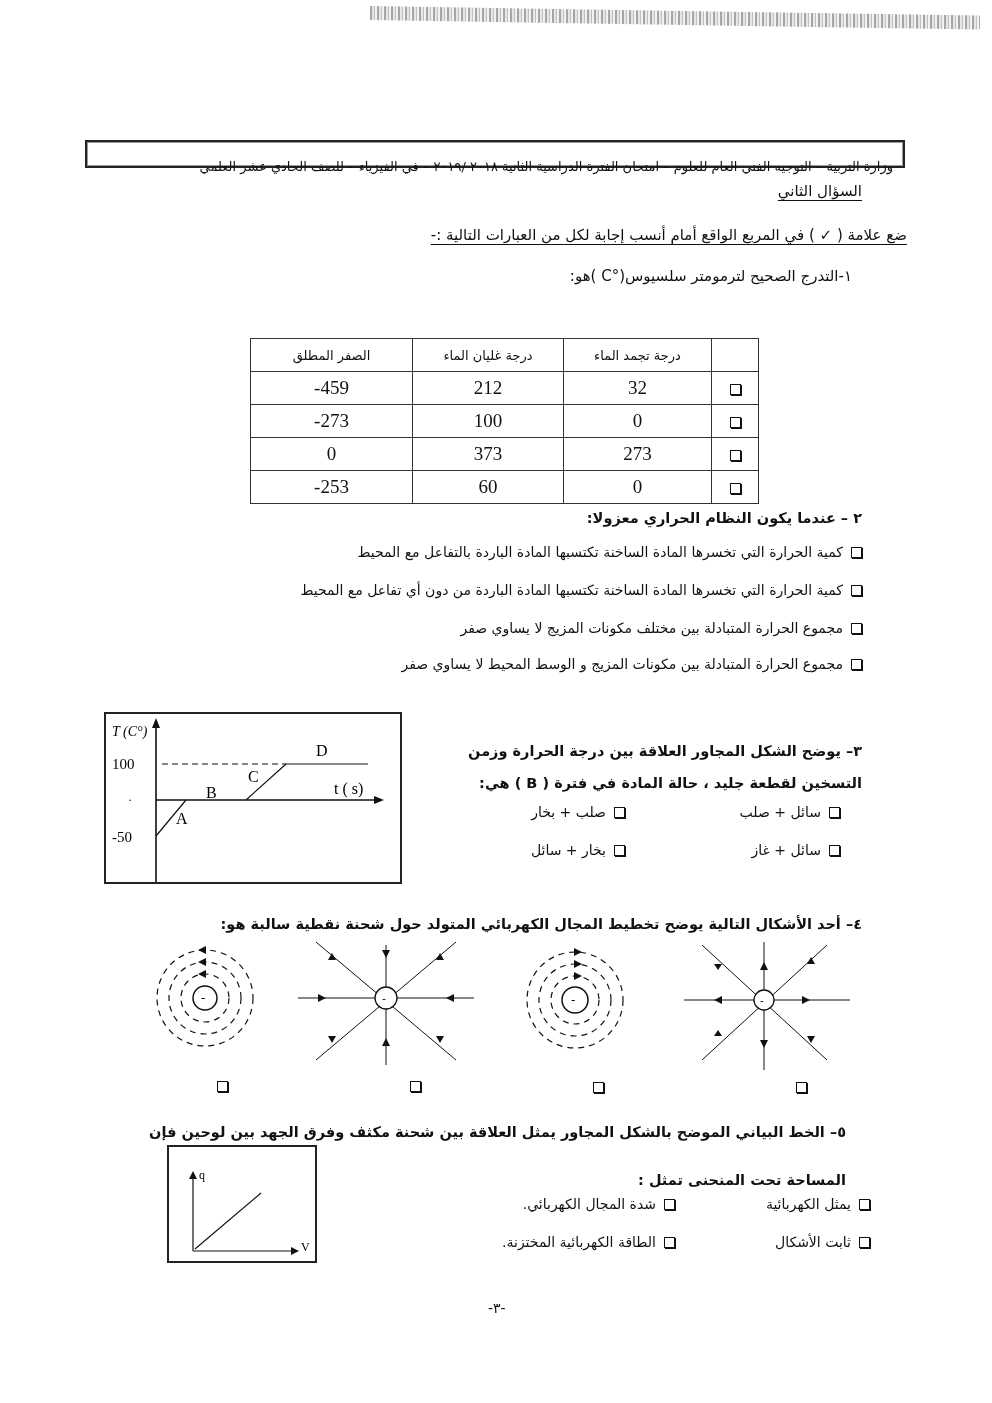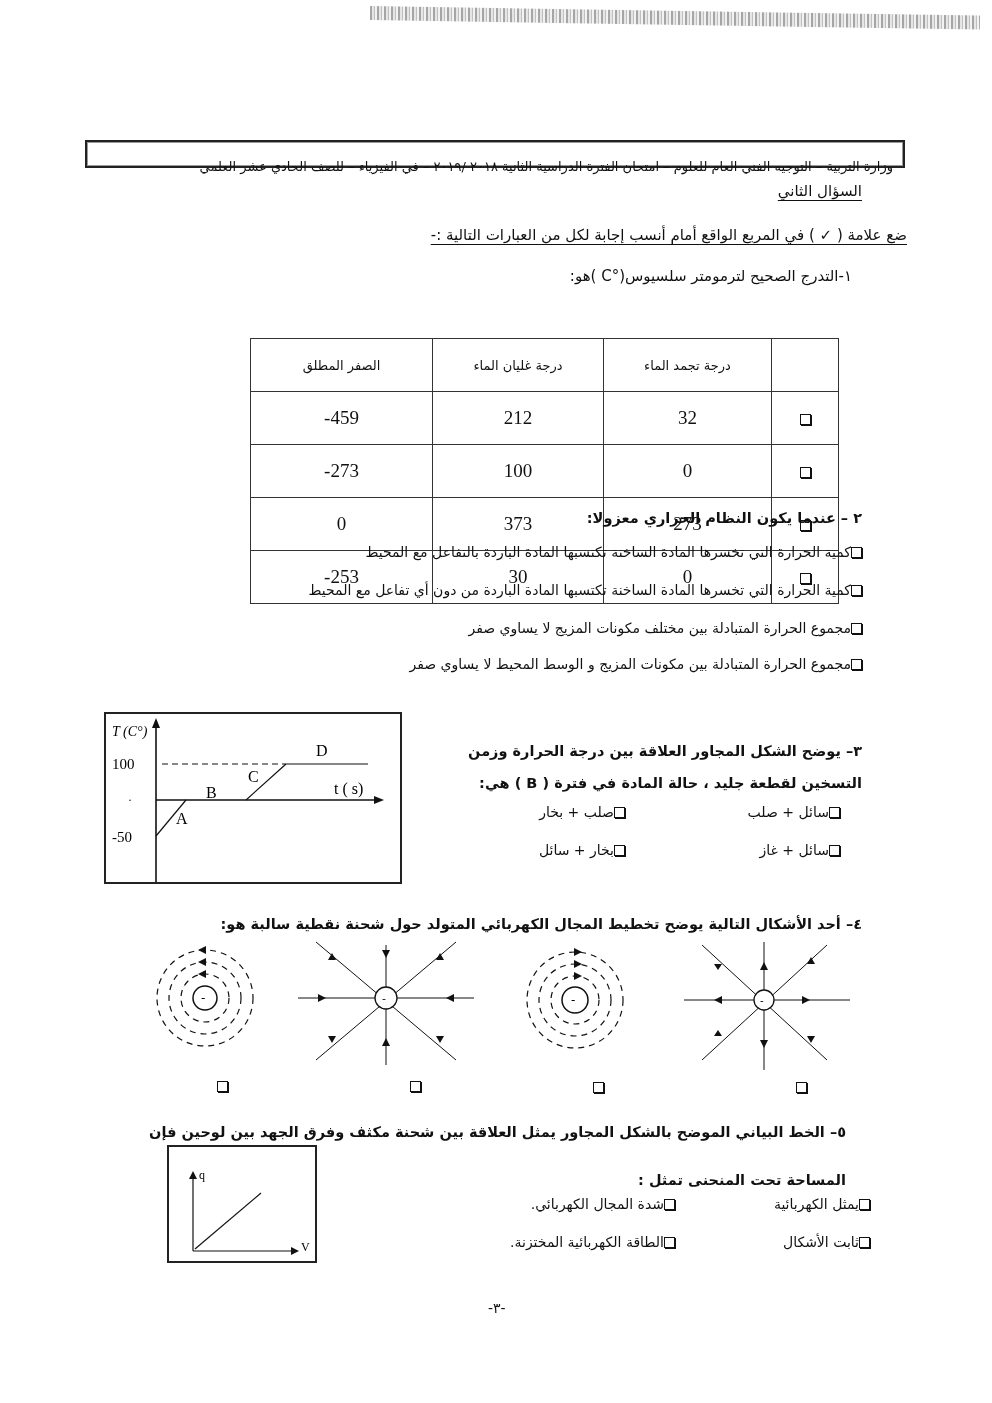--- a/index.html
+++ b/index.html
@@ -9,26 +9,26 @@
   .rtl { direction:rtl; text-align:right; }
   .scan-streak { position:absolute; left:370px; top:6px; width:610px; height:14px;
     background:repeating-linear-gradient(90deg,#888 0 2px,#ddd 2px 4px,#aaa 4px 5px,#eee 5px 7px);
     transform:rotate(0.9deg); transform-origin:left center; opacity:0.75; }
   .header-box { left:85px; top:140px; width:820px; height:26px; border:2px solid #222;
     box-shadow:0 0 0 1px #999 inset; font-size:13px; line-height:26px; padding:12px 10px; box-sizing:border-box; }
   .section-title { right:130px; top:182px; font-size:15px; text-decoration:underline; text-underline-offset:4px; }
   .instruction { right:85px; top:226px; font-size:15px; text-decoration:underline; text-underline-offset:4px; }
   .q1-stem { right:140px; top:267px; font-size:15px; }
   table.scale { position:absolute; left:250px; top:338px; border-collapse:collapse; font-family:"Liberation Serif", serif; }
-  table.scale td { border:1px solid #333; height:26px; text-align:center; font-size:19px; padding:13px; }
+  table.scale td { border:1px solid #333; height:26px; text-align:center; font-size:19px; padding:3px; }
   table.scale td.h { font-family:"DejaVu Sans", sans-serif; font-size:13px; height:26px; direction:rtl; }
   .cb { display:inline-block; width:11px; height:11px; border:1.6px solid #111;
         box-shadow:1px 1px 0 #111; vertical-align:middle; box-sizing:border-box; }
   .q2-stem { right:130px; top:510px; font-size:14.5px; font-weight:bold; }
-  .opt { font-size:14px; display:flex; align-items:center; flex-direction:row; }
+  .opt { font-size:14px; display:flex; align-items:center; gap:8px; flex-direction:row; }
   .opt .cb { flex:none; }
   .q3-graph { left:104px; top:712px; width:298px; height:172px; border:2px solid #222; box-sizing:border-box; }
   .q3-stem { right:130px; top:735px; width:440px; font-size:14.5px; font-weight:bold; line-height:32px; }
   .q4-stem { right:130px; top:916px; font-size:14.5px; font-weight:bold; }
   .q5-stem { right:146px; top:1108px; width:720px; font-size:14.5px; font-weight:bold; line-height:48px; }
   .q5-graph { left:167px; top:1145px; width:150px; height:118px; border:2px solid #222; box-sizing:border-box; }
   .page-num { left:488px; top:1300px; font-size:14px; }
   .field-fig { position:absolute; }
 </style>
 </head>
@@ -66,21 +66,21 @@
     <td><span class="cb"></span></td>
   </tr>
   <tr>
     <td>0</td>
     <td>373</td>
     <td>273</td>
     <td><span class="cb"></span></td>
   </tr>
   <tr>
     <td>-253</td>
-    <td>30</td>
+    <td>60</td>
     <td>0</td>
     <td><span class="cb"></span></td>
   </tr>
 </tbody>
   </table>
 
 <div class="abs q2-stem rtl">٢ – عندما يكون النظام الحراري معزولا:</div>
 <div class="abs rtl" style="right:130px; top:544px;">
   <div class="opt" style="direction:rtl;">
       <span class="cb"></span>

